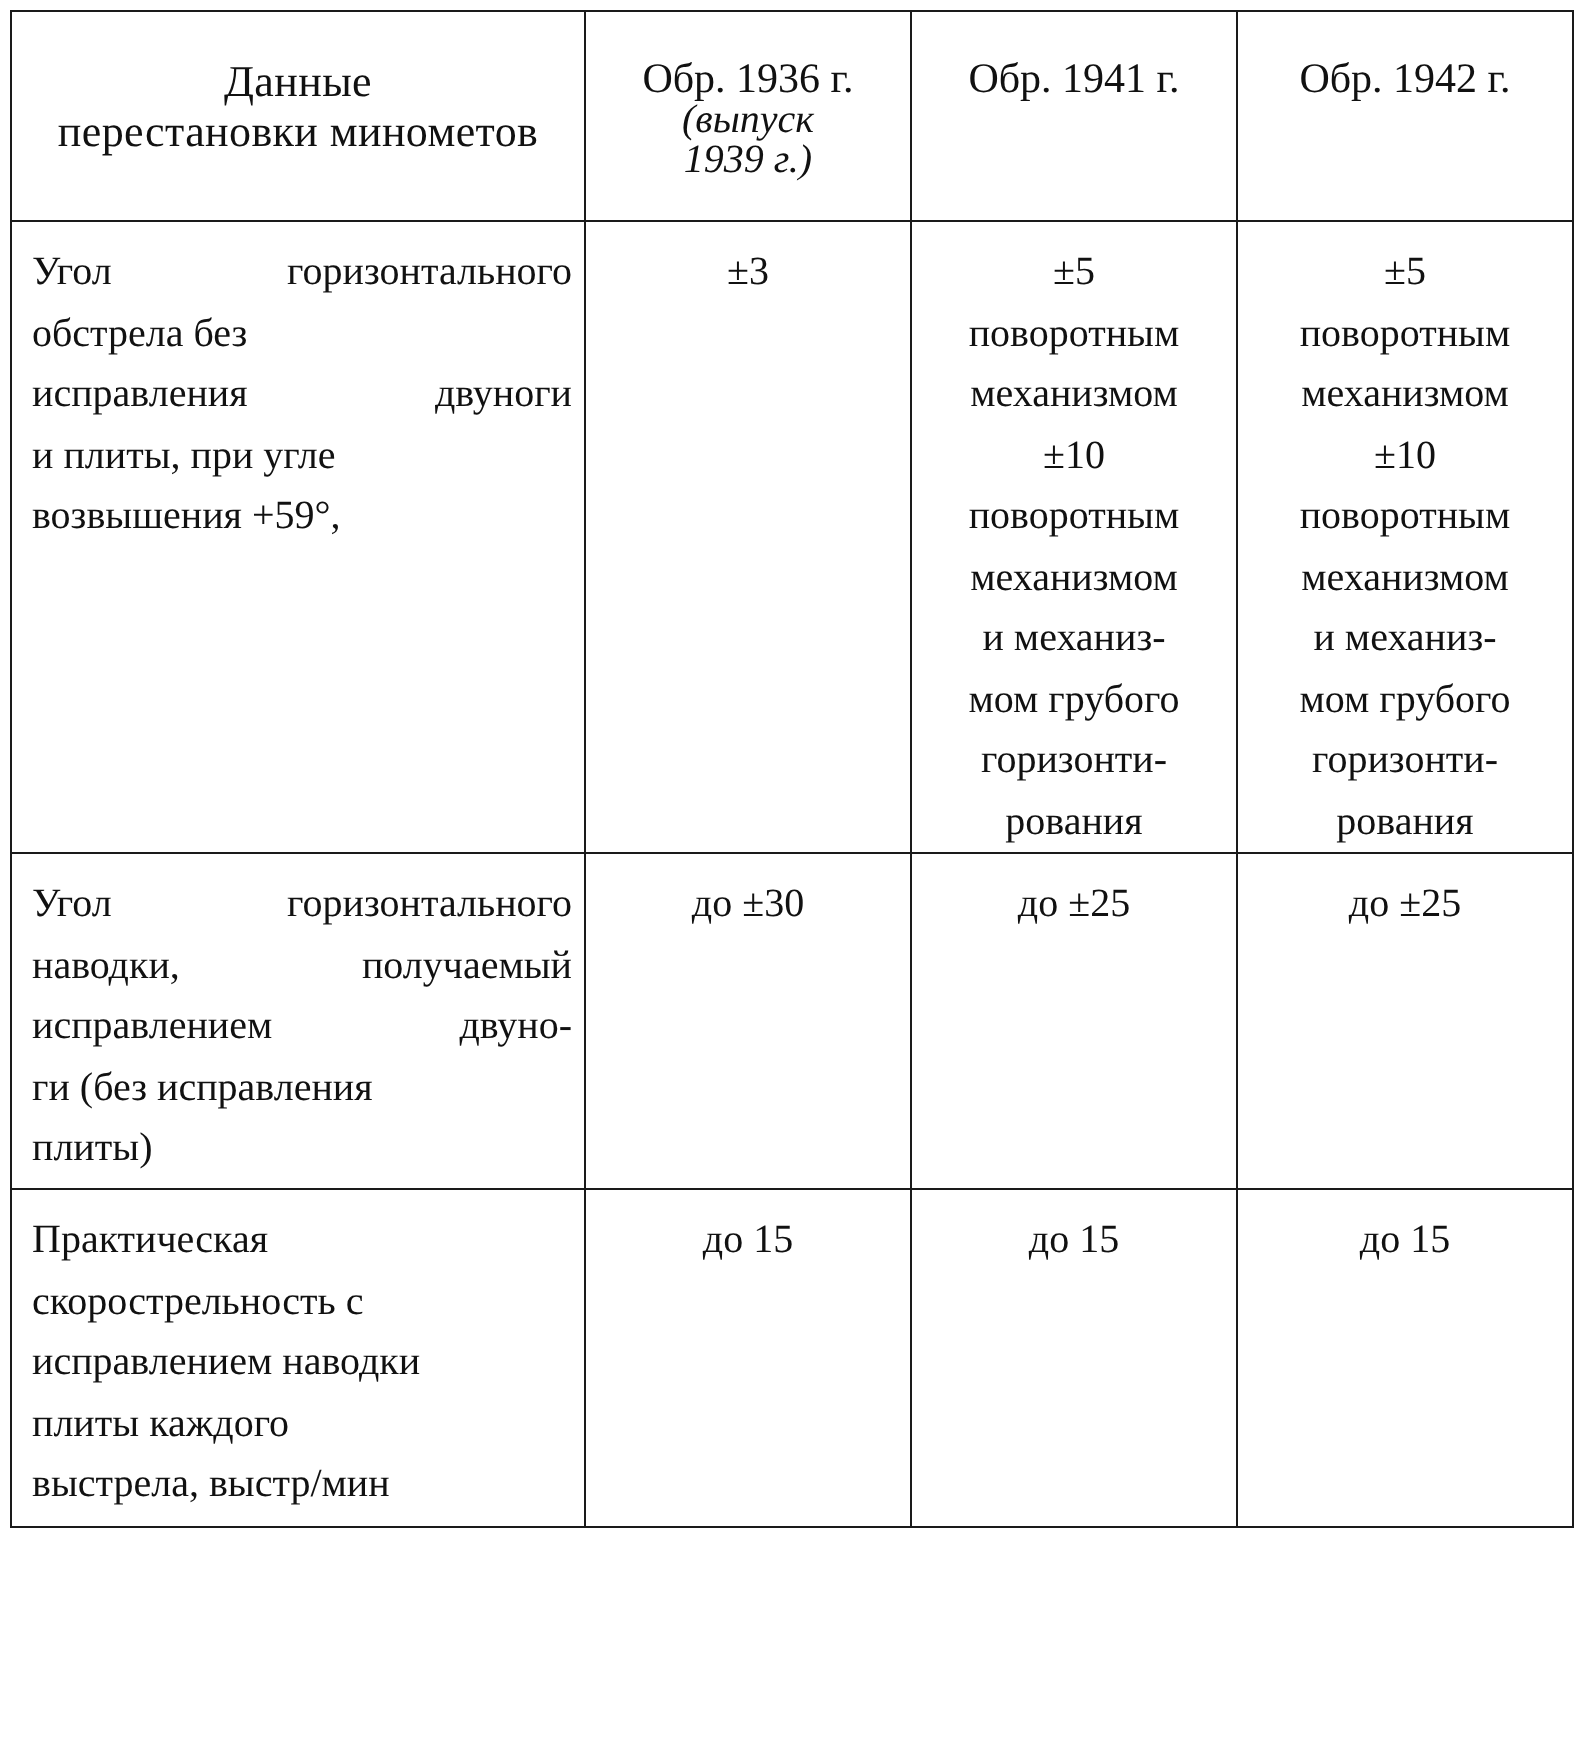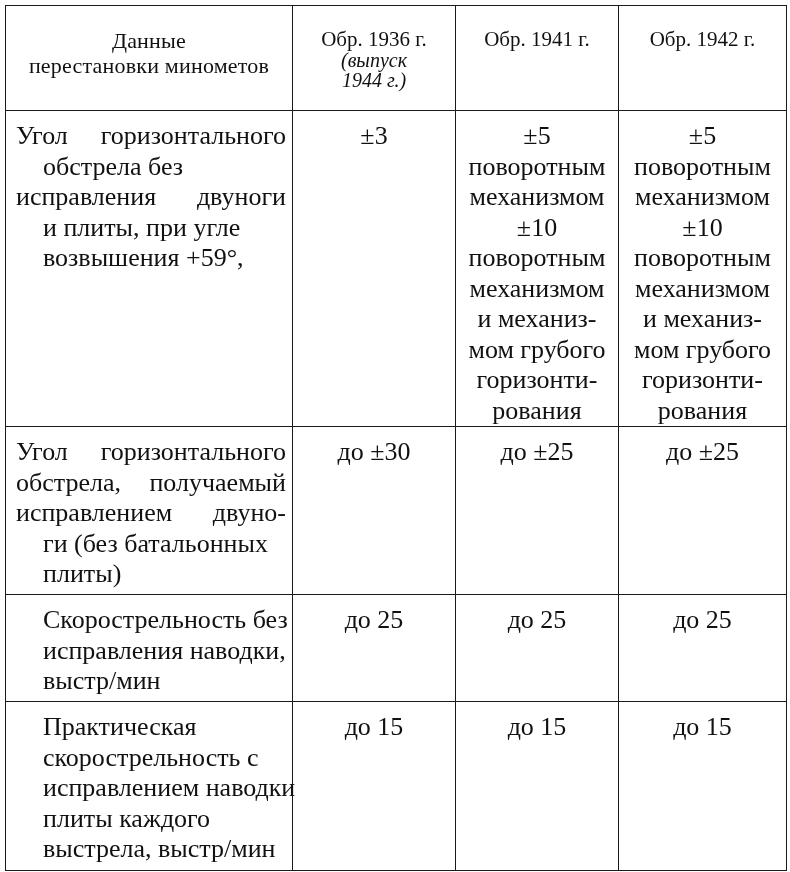--- a/index.html
+++ b/index.html
@@ -48,33 +48,33 @@
     }
     table.spec thead th.head-label {
       font-size: 22px;
       line-height: 25px;
       letter-spacing: 0.2px;
     }
     .hcell span { display: block; }
     .hcell .sub { font-size: 20px; line-height: 20px; font-style: italic; }
 
     table.spec tbody td {
-      font-size: 26px;
+      font-size: 20px;
       line-height: 30.5px;
       box-sizing: border-box;
     }
     table.spec tbody td.param {
       text-align: left;
       padding: 10px 6px 0 10px;
     }
     table.spec tbody td.val {
       text-align: center;
       padding-top: 10px;
     }
-    .line { display: block; white-space: nowrap; margin-left: 27px; }
+    .line { display: block; white-space: nowrap; }
     .justify-line {
       display: block;
       text-align: justify;
       text-align-last: justify;
       white-space: nowrap;
     }
 
     tr.r1 td { height: 310px; }
     tr.r2 td { height: 168px; }
     tr.r3 td { height: 107px; }
@@ -95,21 +95,21 @@
     </colgroup>
     <thead>
       <tr>
         <th class="hcell head-label">
           <span>Данные</span>
           <span>перестановки минометов</span>
         </th>
         <th class="hcell">
           <span>Обр. 1936 г.</span>
           <span class="sub">(выпуск</span>
-          <span class="sub">1944 г.)</span>
+          <span class="sub">1939 г.)</span>
         </th>
         <th class="hcell">
           <span>Обр. 1941 г.</span>
         </th>
         <th class="hcell">
           <span>Обр. 1942 г.</span>
         </th>
       </tr>
     </thead>
     <tbody>
@@ -147,52 +147,36 @@
           <span>и механиз-</span>
           <span>мом грубого</span>
           <span>горизонти-</span>
           <span>рования</span>
         </td>
       </tr>
 
       <tr class="r2">
         <td class="param">
           <span class="justify-line">Угол горизонтального</span>
-          <span class="justify-line">обстрела, получаемый</span>
+          <span class="justify-line">наводки, получаемый</span>
           <span class="justify-line">исправлением двуно-</span>
-          <span class="line">ги (без батальонных</span>
+          <span class="line">ги (без исправления</span>
           <span class="line">плиты)</span>
         </td>
         <td class="val multi">
           <span>до ±30</span>
         </td>
         <td class="val multi">
           <span>до ±25</span>
         </td>
         <td class="val multi">
           <span>до ±25</span>
         </td>
       </tr>
 
-      <tr class="r3">
-        <td class="param">
-          <span class="line">Скорострельность без</span>
-          <span class="line">исправления наводки,</span>
-          <span class="line">выстр/мин</span>
-        </td>
-        <td class="val multi">
-          <span>до 25</span>
-        </td>
-        <td class="val multi">
-          <span>до 25</span>
-        </td>
-        <td class="val multi">
-          <span>до 25</span>
-        </td>
-      </tr>
 
       <tr class="r4">
         <td class="param">
           <span class="line">Практическая</span>
           <span class="line">скорострельность с</span>
           <span class="line">исправлением наводки</span>
           <span class="line">плиты каждого</span>
           <span class="line">выстрела, выстр/мин</span>
         </td>
         <td class="val multi">

